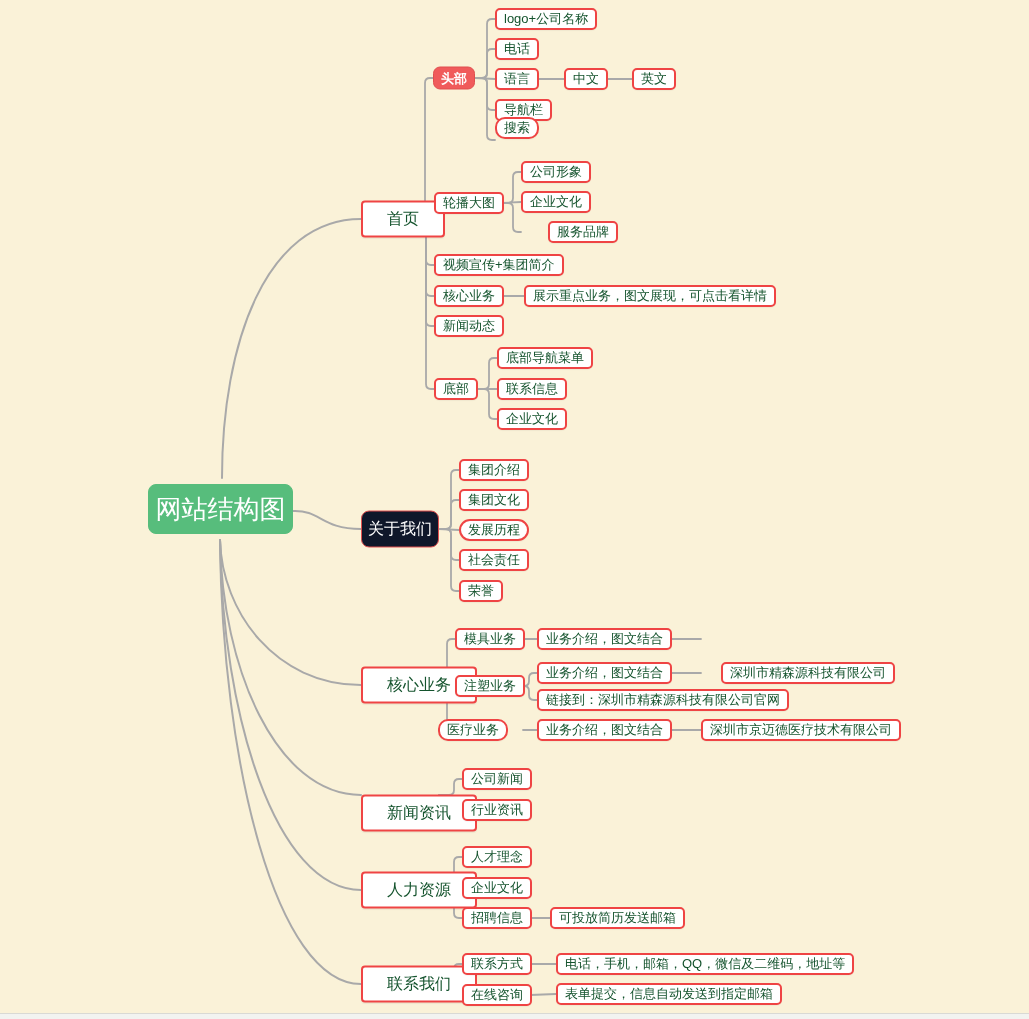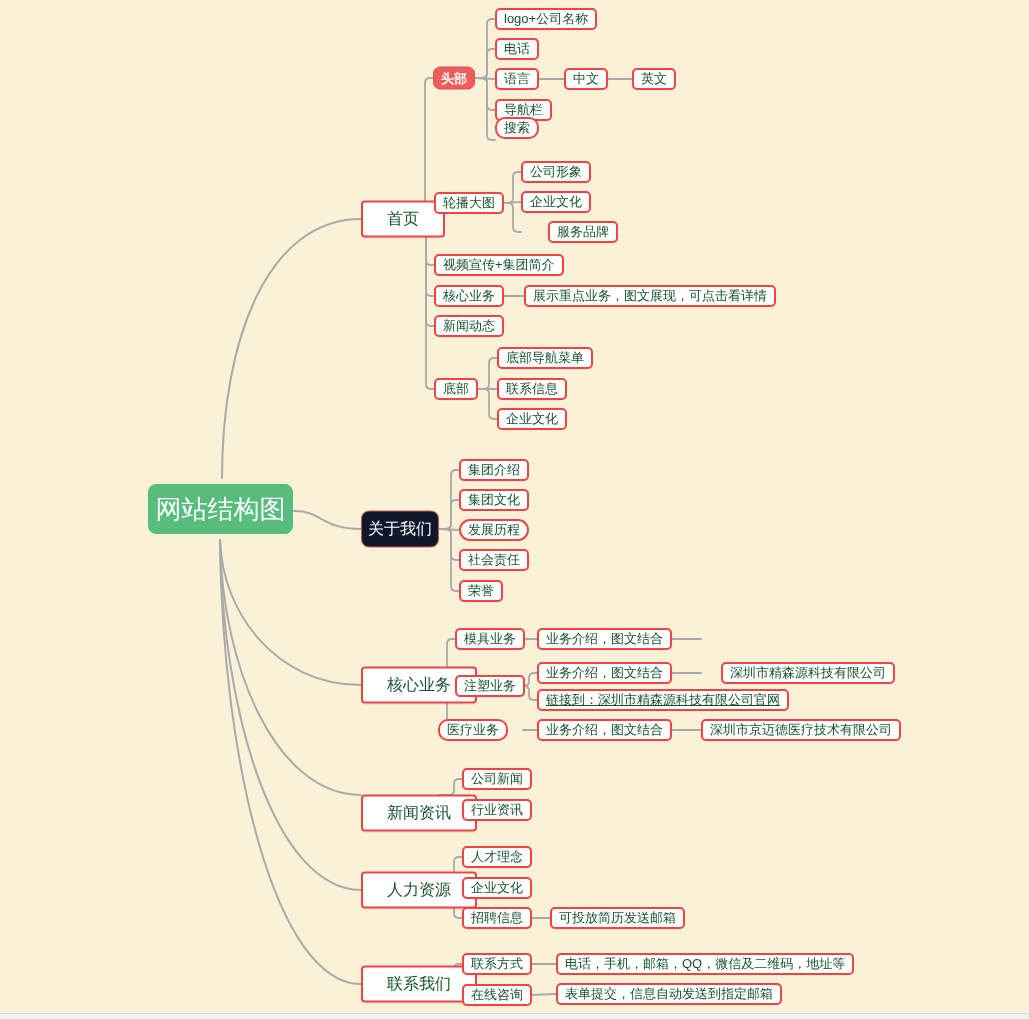--- a/index.html
+++ b/index.html
@@ -134,21 +134,21 @@
     <div class="node leaf" style="left: 459px; top: 500px;">集团文化</div>
     <div class="node leaf" style="left: 459px; top: 530px; border-radius: 11px;">发展历程</div>
     <div class="node leaf" style="left: 459px; top: 560px;">社会责任</div>
     <div class="node leaf" style="left: 459px; top: 591px;">荣誉</div>
     <div class="node branch" style="left: 361px; top: 685px;">核心业务</div>
     <div class="node leaf" style="left: 455px; top: 639px;">模具业务</div>
     <div class="node leaf" style="left: 537px; top: 639px;">业务介绍，图文结合</div>
     <div class="node leaf" style="left: 455px; top: 686px;">注塑业务</div>
     <div class="node leaf" style="left: 537px; top: 673px;">业务介绍，图文结合</div>
     <div class="node leaf" style="left: 701px; top: 673px; margin-left: 20px;">深圳市精森源科技有限公司</div>
-    <div class="node leaf" style="left: 537px; top: 700px; text-decoration: underline;">链接到：深圳市精森源科技有限公司官网</div>
+    <div class="node leaf" style="left: 537px; top: 700px;">链接到：深圳市精森源科技有限公司官网</div>
     <div class="node leaf" style="left: 438px; top: 730px; border-radius: 10px;">医疗业务</div>
     <div class="node leaf" style="left: 537px; top: 730px;">业务介绍，图文结合</div>
     <div class="node leaf" style="left: 701px; top: 730px;">深圳市京迈德医疗技术有限公司</div>
     <div class="node branch" style="left: 361px; top: 813px;">新闻资讯</div>
     <div class="node leaf" style="left: 462px; top: 779px;">公司新闻</div>
     <div class="node leaf" style="left: 462px; top: 810px;">行业资讯</div>
     <div class="node branch" style="left: 361px; top: 890px;">人力资源</div>
     <div class="node leaf" style="left: 462px; top: 857px;">人才理念</div>
     <div class="node leaf" style="left: 462px; top: 888px;">企业文化</div>
     <div class="node leaf" style="left: 462px; top: 918px;">招聘信息</div>

